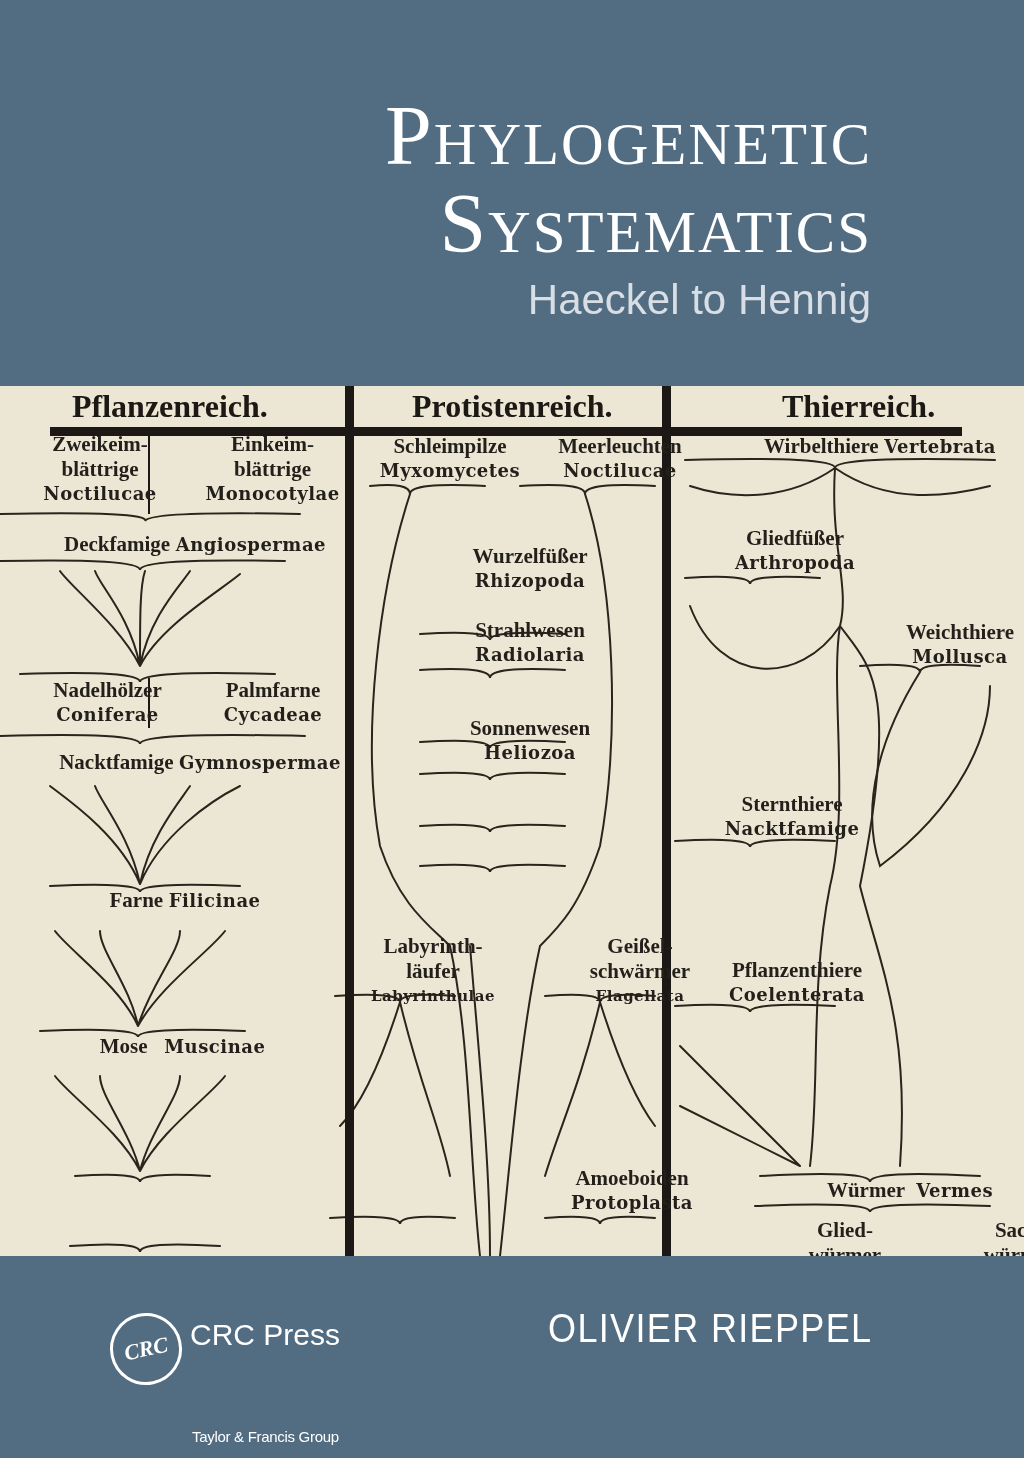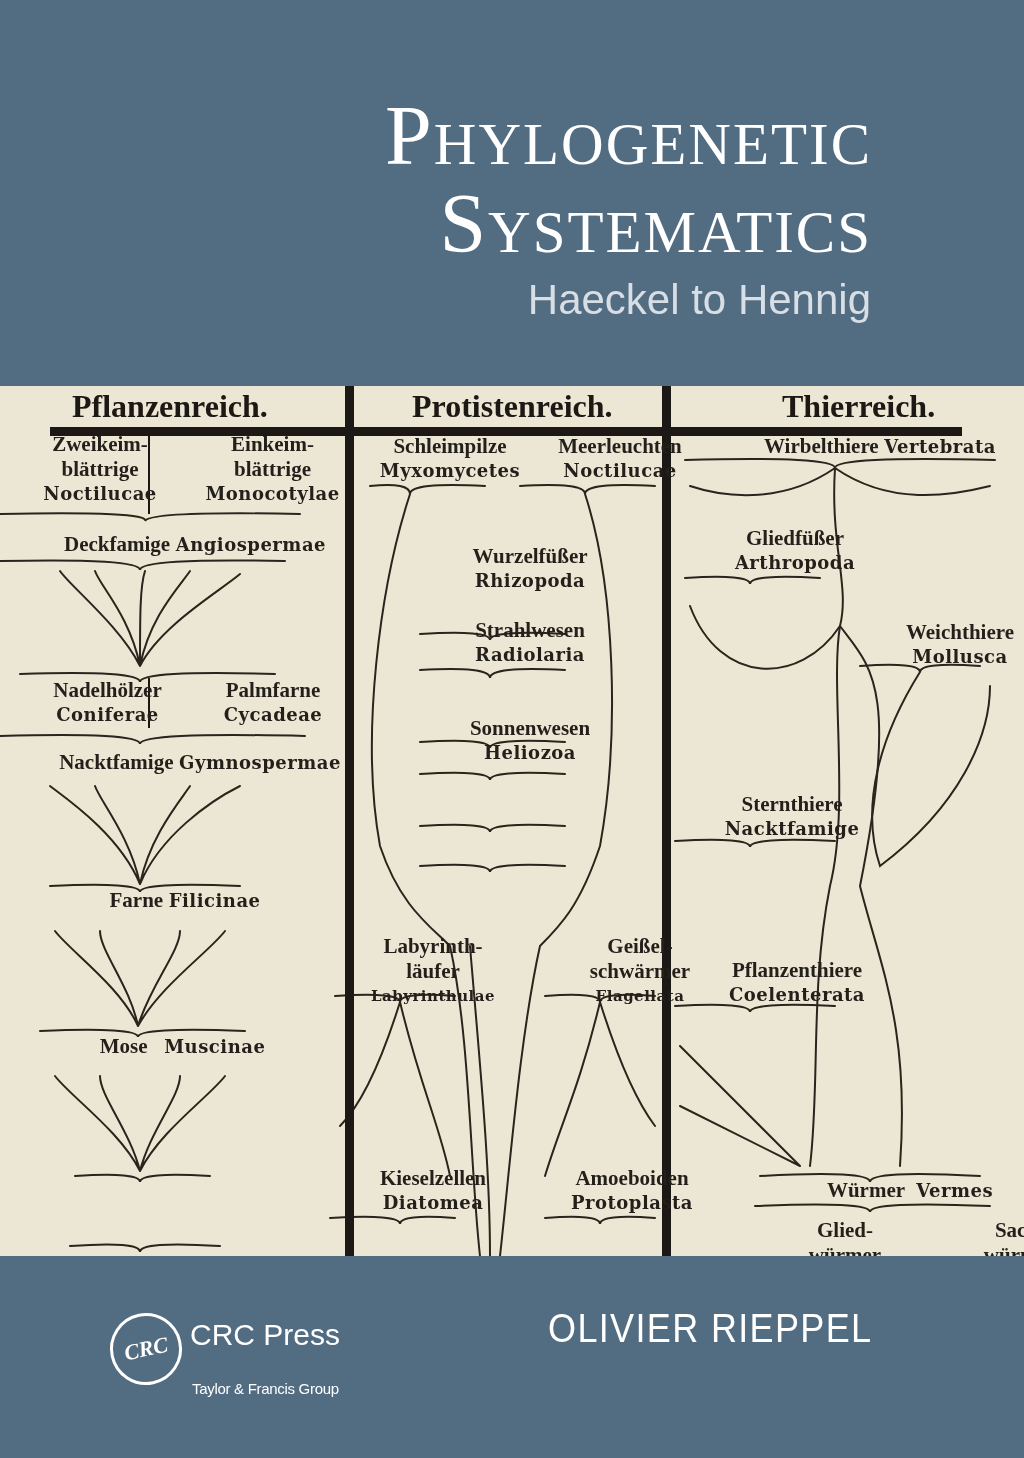--- a/index.html
+++ b/index.html
@@ -47,21 +47,21 @@
     box-sizing: border-box;
     display: flex; align-items: center; justify-content: center;
     color: #fff; font-family: "Liberation Serif", serif; font-style: italic; font-weight: bold;
     font-size: 22px; transform: rotate(-12deg);
   }
   .publisher-name {
     position: absolute; left: 190px; top: 1318px;
     color: #fff; font-family: "Liberation Sans", sans-serif; font-size: 30px;
   }
   .publisher-group {
-    position: absolute; left: 192px; top: 1380px;
+    position: absolute; left: 192px; top: 1428px;
     color: #fff; font-family: "Liberation Sans", sans-serif; font-size: 15px; letter-spacing: -0.3px;
   }
   .author {
     position: absolute; right: 152px; top: 1306px;
     color: #ffffff; font-family: "Liberation Sans", sans-serif;
     font-size: 40px; letter-spacing: 1.5px;
     transform: scaleX(0.9); transform-origin: right;
   }
 
   .lbl {
@@ -198,24 +198,20 @@
   <div class="lbl" style="left:328px;top:548px;width:130px;">
     <span class="de">Labyrinth-</span>
       <span class="de">läufer</span>
       <span class="la" style="font-size:15px">Labyrinthulae</span>
   </div>
   <div class="lbl" style="left:540px;top:548px;width:120px;">
     <span class="de">Geißel-</span>
       <span class="de">schwärmer</span>
       <span class="la" style="font-size:15px">Flagellata</span>
   </div>
-  <div class="lbl" style="left:328px;top:780px;width:130px;">
-    <span class="de">Kieselzellen</span>
-      <span class="la">Diatomea</span>
-  </div>
   <div class="lbl" style="left:522px;top:780px;width:140px;">
     <span class="de">Amoeboiden</span>
       <span class="la">Protoplasta</span>
   </div>
 
   <div class="lbl" style="left:690px;top:48px;width:300px;">
     <span class="de" style="display:inline">Wirbelthiere</span> <span class="la" style="display:inline">Vertebrata</span>
   </div>
   <div class="lbl" style="left:680px;top:140px;width:150px;">
     <span class="de">Gliedfüßer</span>

